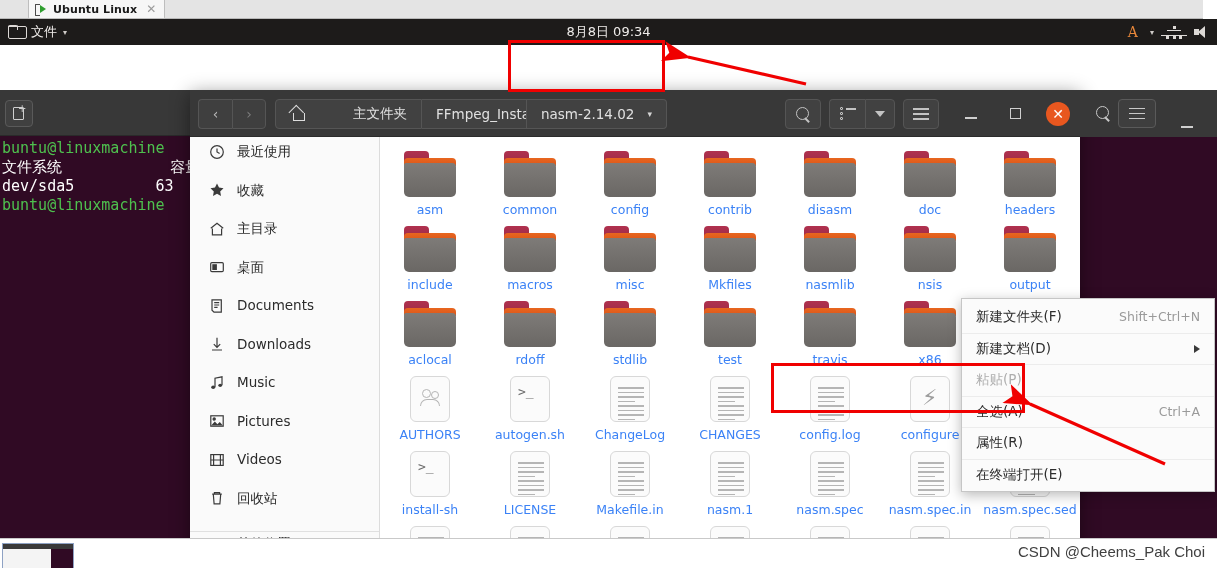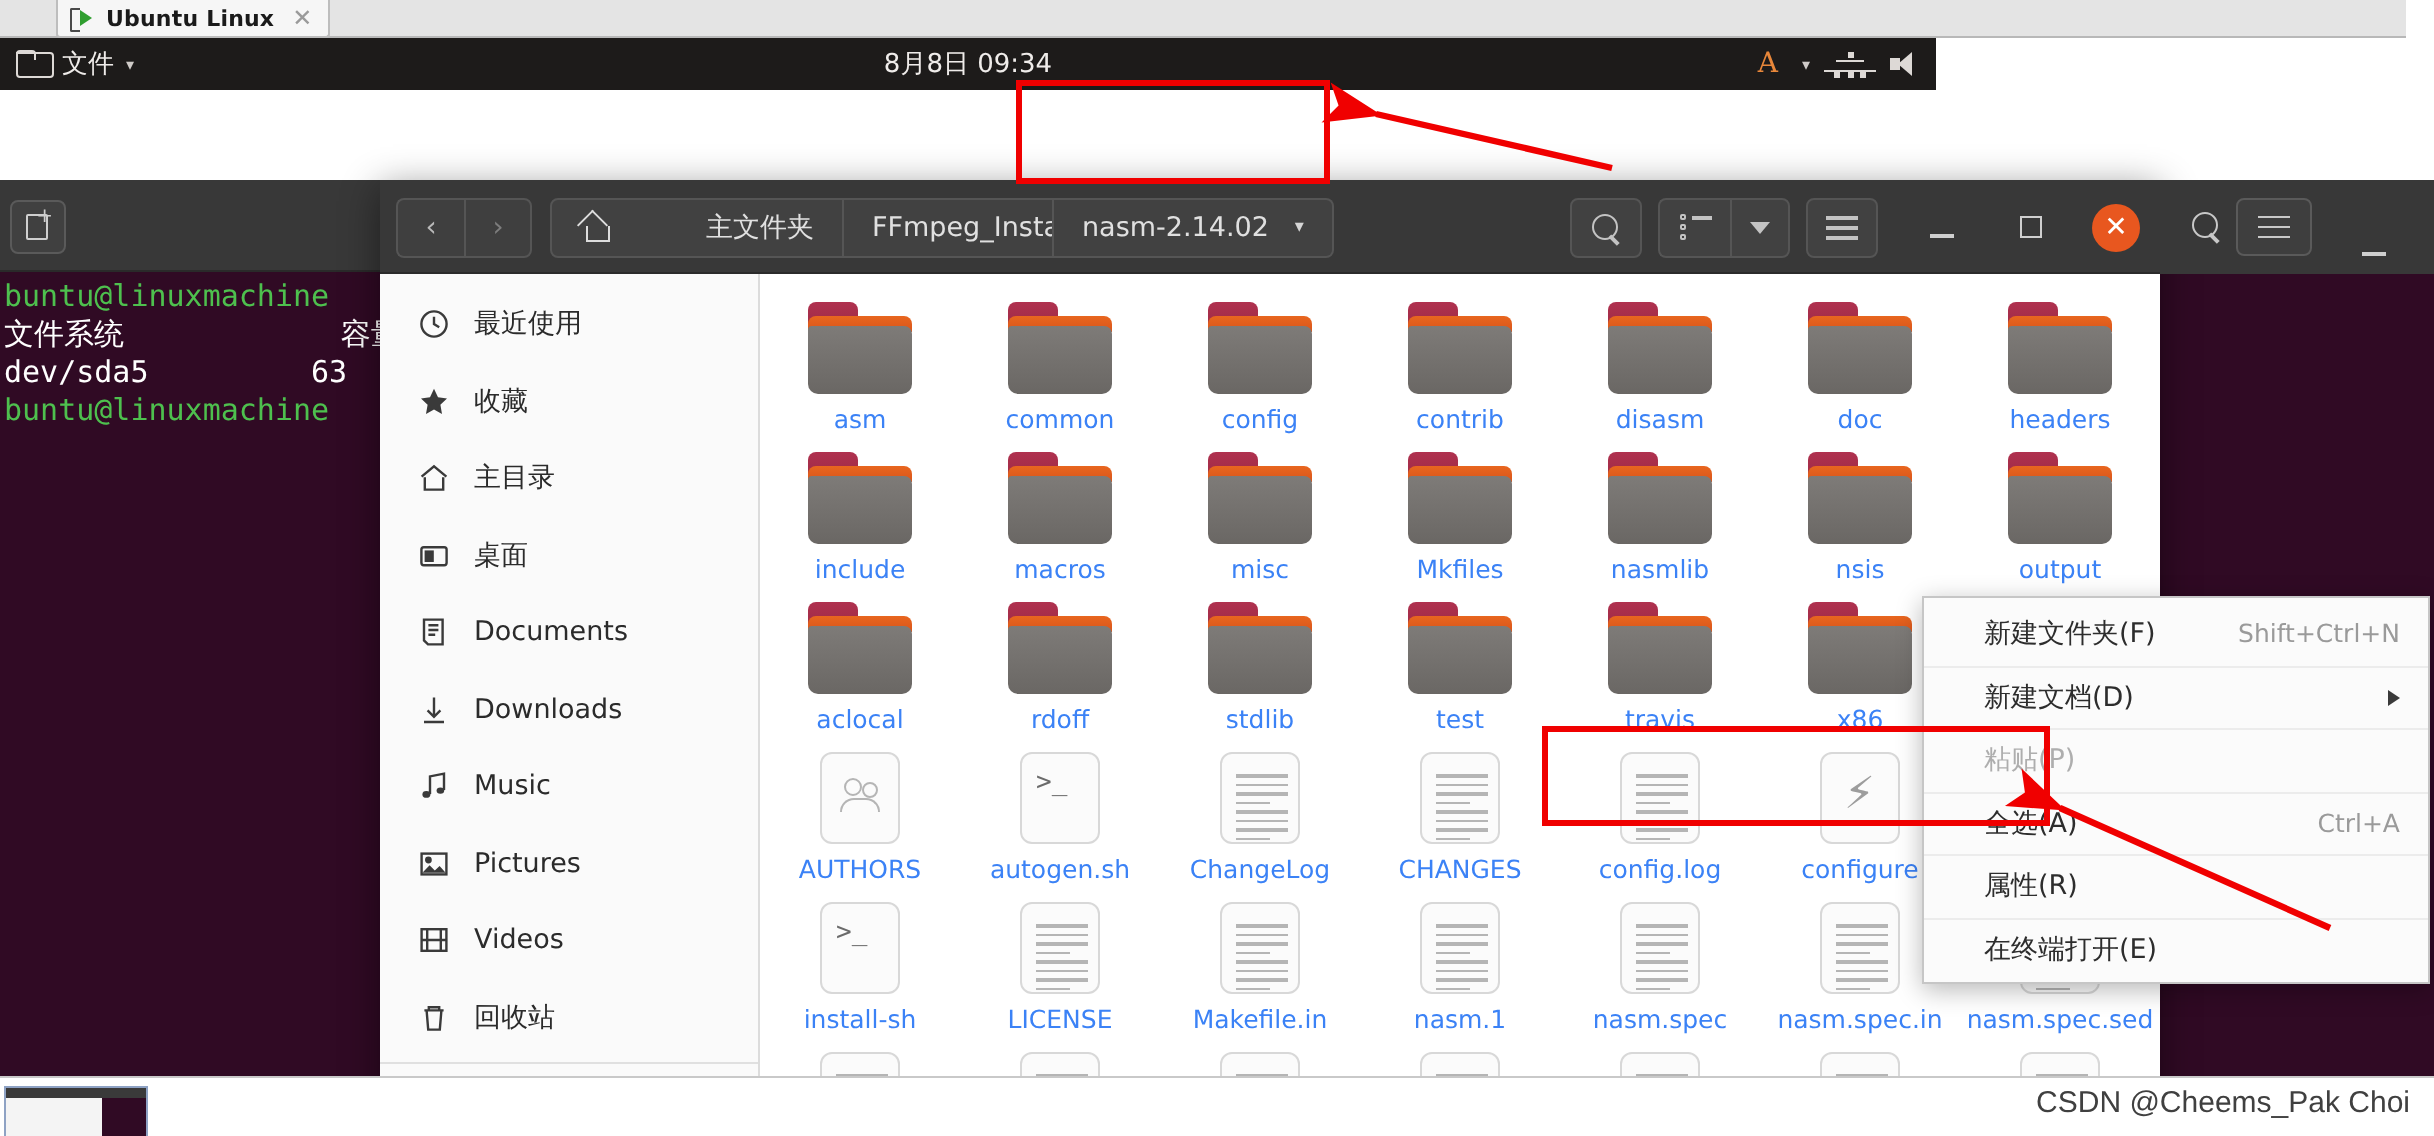--- a/index.html
+++ b/index.html
@@ -30,21 +30,21 @@
     content:""; position:absolute; left:0; top:1px; width:4px; height:10px;
     border:1.5px solid #4a4a4a; border-right:none; border-radius:1px 0 0 1px;
   }
   .vm-tab-icon::after{
     content:""; position:absolute; left:5px; top:2px;
     border-left:6px solid #2f9e2f; border-top:4px solid transparent; border-bottom:4px solid transparent;
   }
 
   
   .top-panel {
-    position: absolute; left: 0; top: 19px; width: 968px; height: 26px;
+    position: absolute; left: 0; top: 19px; width: 1217px; height: 26px;
     background: #1d1b1a; color: #e6e3e1;
     display: flex; align-items: center;
   }
   .tp-left { display: flex; align-items: center; gap: 6px; padding-left: 8px; }
   .tp-app-name { font-size: 13px; color: #efecea; }
   .tp-caret { font-size: 8px; color: #cfcbc8; }
   .folder-glyph { width: 17px; height: 14px; position: relative; display:inline-block;}
   .folder-glyph::before{
     content:""; position:absolute; left:0; bottom:0; width:17px; height:11px;
     border:1.4px solid #ddd9d6; border-radius:0 2px 2px 2px;
@@ -186,21 +186,21 @@
   .listico b:nth-of-type(1){top:-1px;} .listico b:nth-of-type(2){top:4px;} .listico b:nth-of-type(3){top:9px;}
   .caret-dn{ width:0;height:0;border-left:5px solid transparent;border-right:5px solid transparent;border-top:6px solid currentColor;}
 
   
   .nau-sidebar {
     position:absolute; left:0; top:47px; width:190px; height:433px;
     background:#fafafa; border-right:1px solid #dcdcdc;
     padding-top:6px;
   }
   .sb-item {
-    display:flex; align-items:center; gap:12px;
+    display:flex; gap:12px;
     height:38.5px; padding-left:18px;
     font-size:13.5px; color:#2b2b2b;
   }
   .sb-sep { height:1px; background:#e0e0e0; margin:3px 0 3px 0; }
   .sb-ico { width:17px; height:17px; color:#3a3a3a; display:flex; align-items:center; justify-content:center; flex:0 0 17px;}
   .sb-ico svg { display:block; }
 
   
   .nau-main {
     position:absolute; left:190px; top:47px; width:700px; height:433px;
@@ -267,21 +267,21 @@
 
   
   .ctx-menu {
     position:absolute; left:771px; top:208px; width:254px;
     background:#fbfbfb; border:1px solid #c6c6c6;
     box-shadow:0 3px 12px rgba(0,0,0,.28);
     z-index:40; padding:2px 0 1px 0;
   }
   .ctx-item {
     height:31.5px; display:flex; align-items:center;
-    padding:0 14px 0 30px; font-size:13.5px; color:#2d2d2d;
+    padding:0 14px 0 14px; font-size:13.5px; color:#2d2d2d;
     justify-content:space-between; position:relative;
   }
   .ctx-item + .ctx-item { border-top:1px solid #ececec;align-items:center; }
   .ctx-item.disabled { color:#aeaeae; }
   .ctx-accel { font-size:12.5px; color:#9a9a9a; }
   .ctx-sub { font-size:0; }
   .ctx-sub::after{content:"";display:inline-block;border-left:6px solid #3a3a3a;border-top:4.5px solid transparent;border-bottom:4.5px solid transparent;}
 
   
   .anno-box { position:absolute; border:3px solid #f00000; z-index:60; pointer-events:none; }

